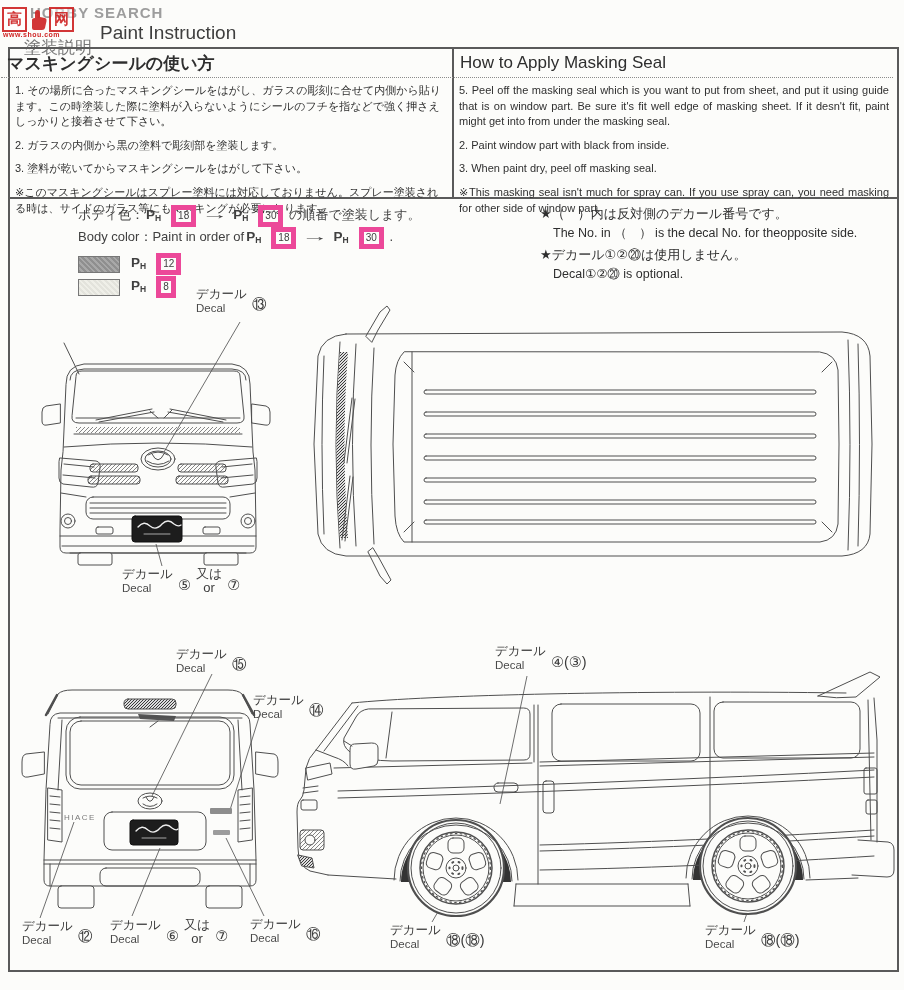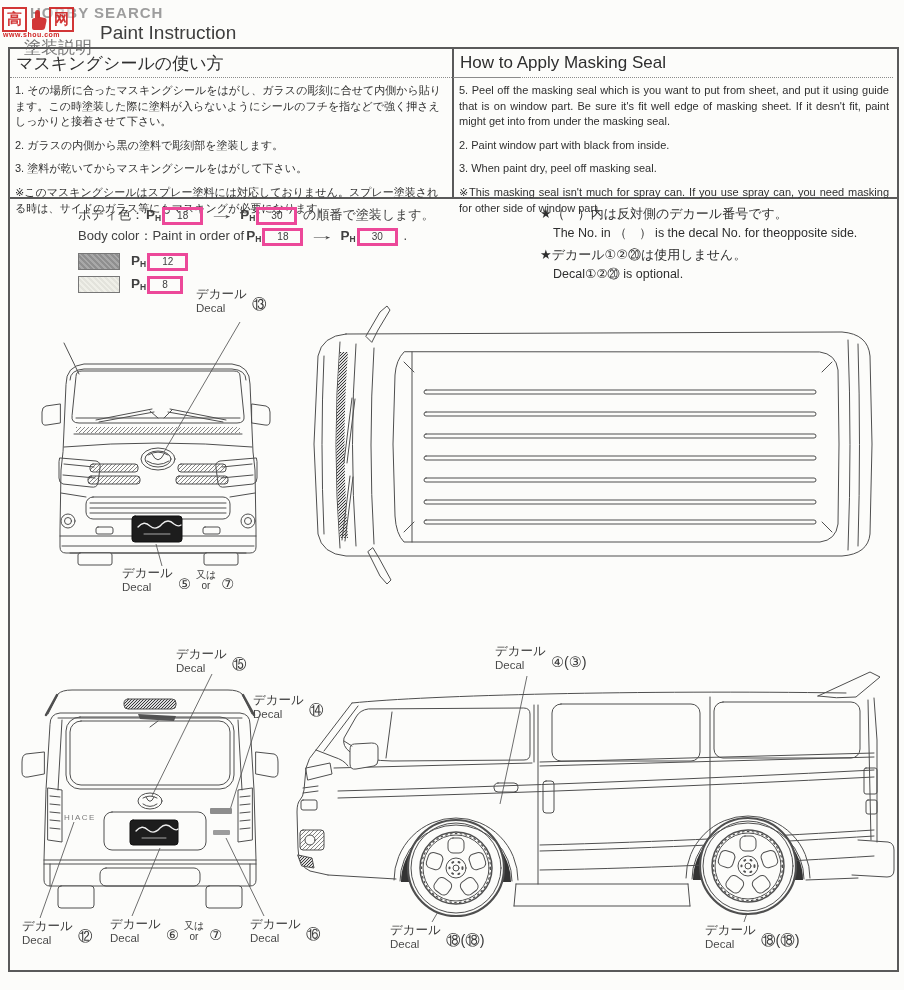--- a/index.html
+++ b/index.html
@@ -16,52 +16,52 @@
           display:flex;align-items:center;justify-content:center;background:rgba(255,255,255,.55);}
   .wm-hand{width:20px;height:22px;}
   .wm-url{left:3px;top:31px;font-size:7px;color:#cf2626;font-weight:bold;letter-spacing:.5px;}
 
   
   .frame{left:8px;top:47px;width:887px;height:921px;border:2px solid #5a5a5a;}
   .vdiv{left:452px;top:47px;height:150px;border-left:2px solid #5a5a5a;}
   .hdiv{left:8px;top:197px;width:889px;border-top:2px solid #5a5a5a;}
 
   .col-head{top:49px;height:28px;border-bottom:1px dotted #8b8b8b;display:flex;align-items:center;}
-  .col-head.left{left:10px;width:510px;}
+  .col-head.left{left:1px;width:510px;font-weight:bold;}
   .col-head.right{left:454px;width:439px;}
   .col-title{font-size:17px;color:#2e2e2e;padding-left:6px;}
 
   .steps{top:83px;width:430px;font-size:11px;line-height:1.42;color:#2f2f2f;}
   .steps.jp{left:15px;}
   .steps.en{left:459px;text-align:justify;}
   .steps p{margin:0 0 8px 0;}
 
   
   .bodycolor{left:78px;top:205px;font-size:13px;color:#404040;line-height:1.55;}
   .ph{display:inline-flex;align-items:baseline;margin:0 2px;}
   .ph-p{font-weight:bold;font-size:13.5px;}
   .ph-sub{font-size:8.5px;font-weight:bold;position:relative;top:2px;}
-  .ph-box{border:3px solid #ec4899;font-size:10px;padding:0 12px;margin-left:1px;line-height:12px;}
+  .ph-box{border:5px solid #ec4899;font-size:10px;padding:0 2px;margin-left:10px;line-height:12px;}
   .arrow{display:inline-block;transform:scaleX(2.1);margin:0 10px;font-size:13px;}
   .swrow{display:flex;align-items:center;gap:9px;margin-top:7px;height:16px;}
   .swatch{width:40px;height:15px;border:1px solid #777;}
   .sw12{background:repeating-linear-gradient(45deg,#8f8f8f 0 2px,#a8a8a8 2px 4px);}
   .sw8{background:repeating-linear-gradient(45deg,#e3e3dc 0 2px,#efefe8 2px 4px);}
 
   
   .starnotes{left:540px;top:205px;width:352px;font-size:13px;color:#2e2e2e;line-height:1.45;}
   .starnotes .en{font-size:12.5px;padding-left:13px;margin-bottom:4px;}
 
   
   .decal{position:absolute;display:flex;align-items:center;gap:5px;color:#3b3b3b;z-index:3;}
   .dtxt{display:flex;flex-direction:column;line-height:1.1;}
   .djp{font-size:12.5px;}
   .den{font-size:11.5px;color:#4a4a4a;}
   .dnum{font-size:14.5px;margin-top:7px;}
-  .dor{display:flex;flex-direction:column;line-height:1.1;font-size:10px;text-align:center;}
+  .dor{display:flex;flex-direction:column;line-height:1.1;font-size:13px;text-align:center;}
 
   svg text{font-family:"Liberation Sans","DejaVu Sans",sans-serif;}
   .art{left:0;top:0;z-index:1;}
 </style>
 </head>
 <body>
 
 <div class="page">
 
   <div class="abs brand1">HOBBY SEARCH</div>

